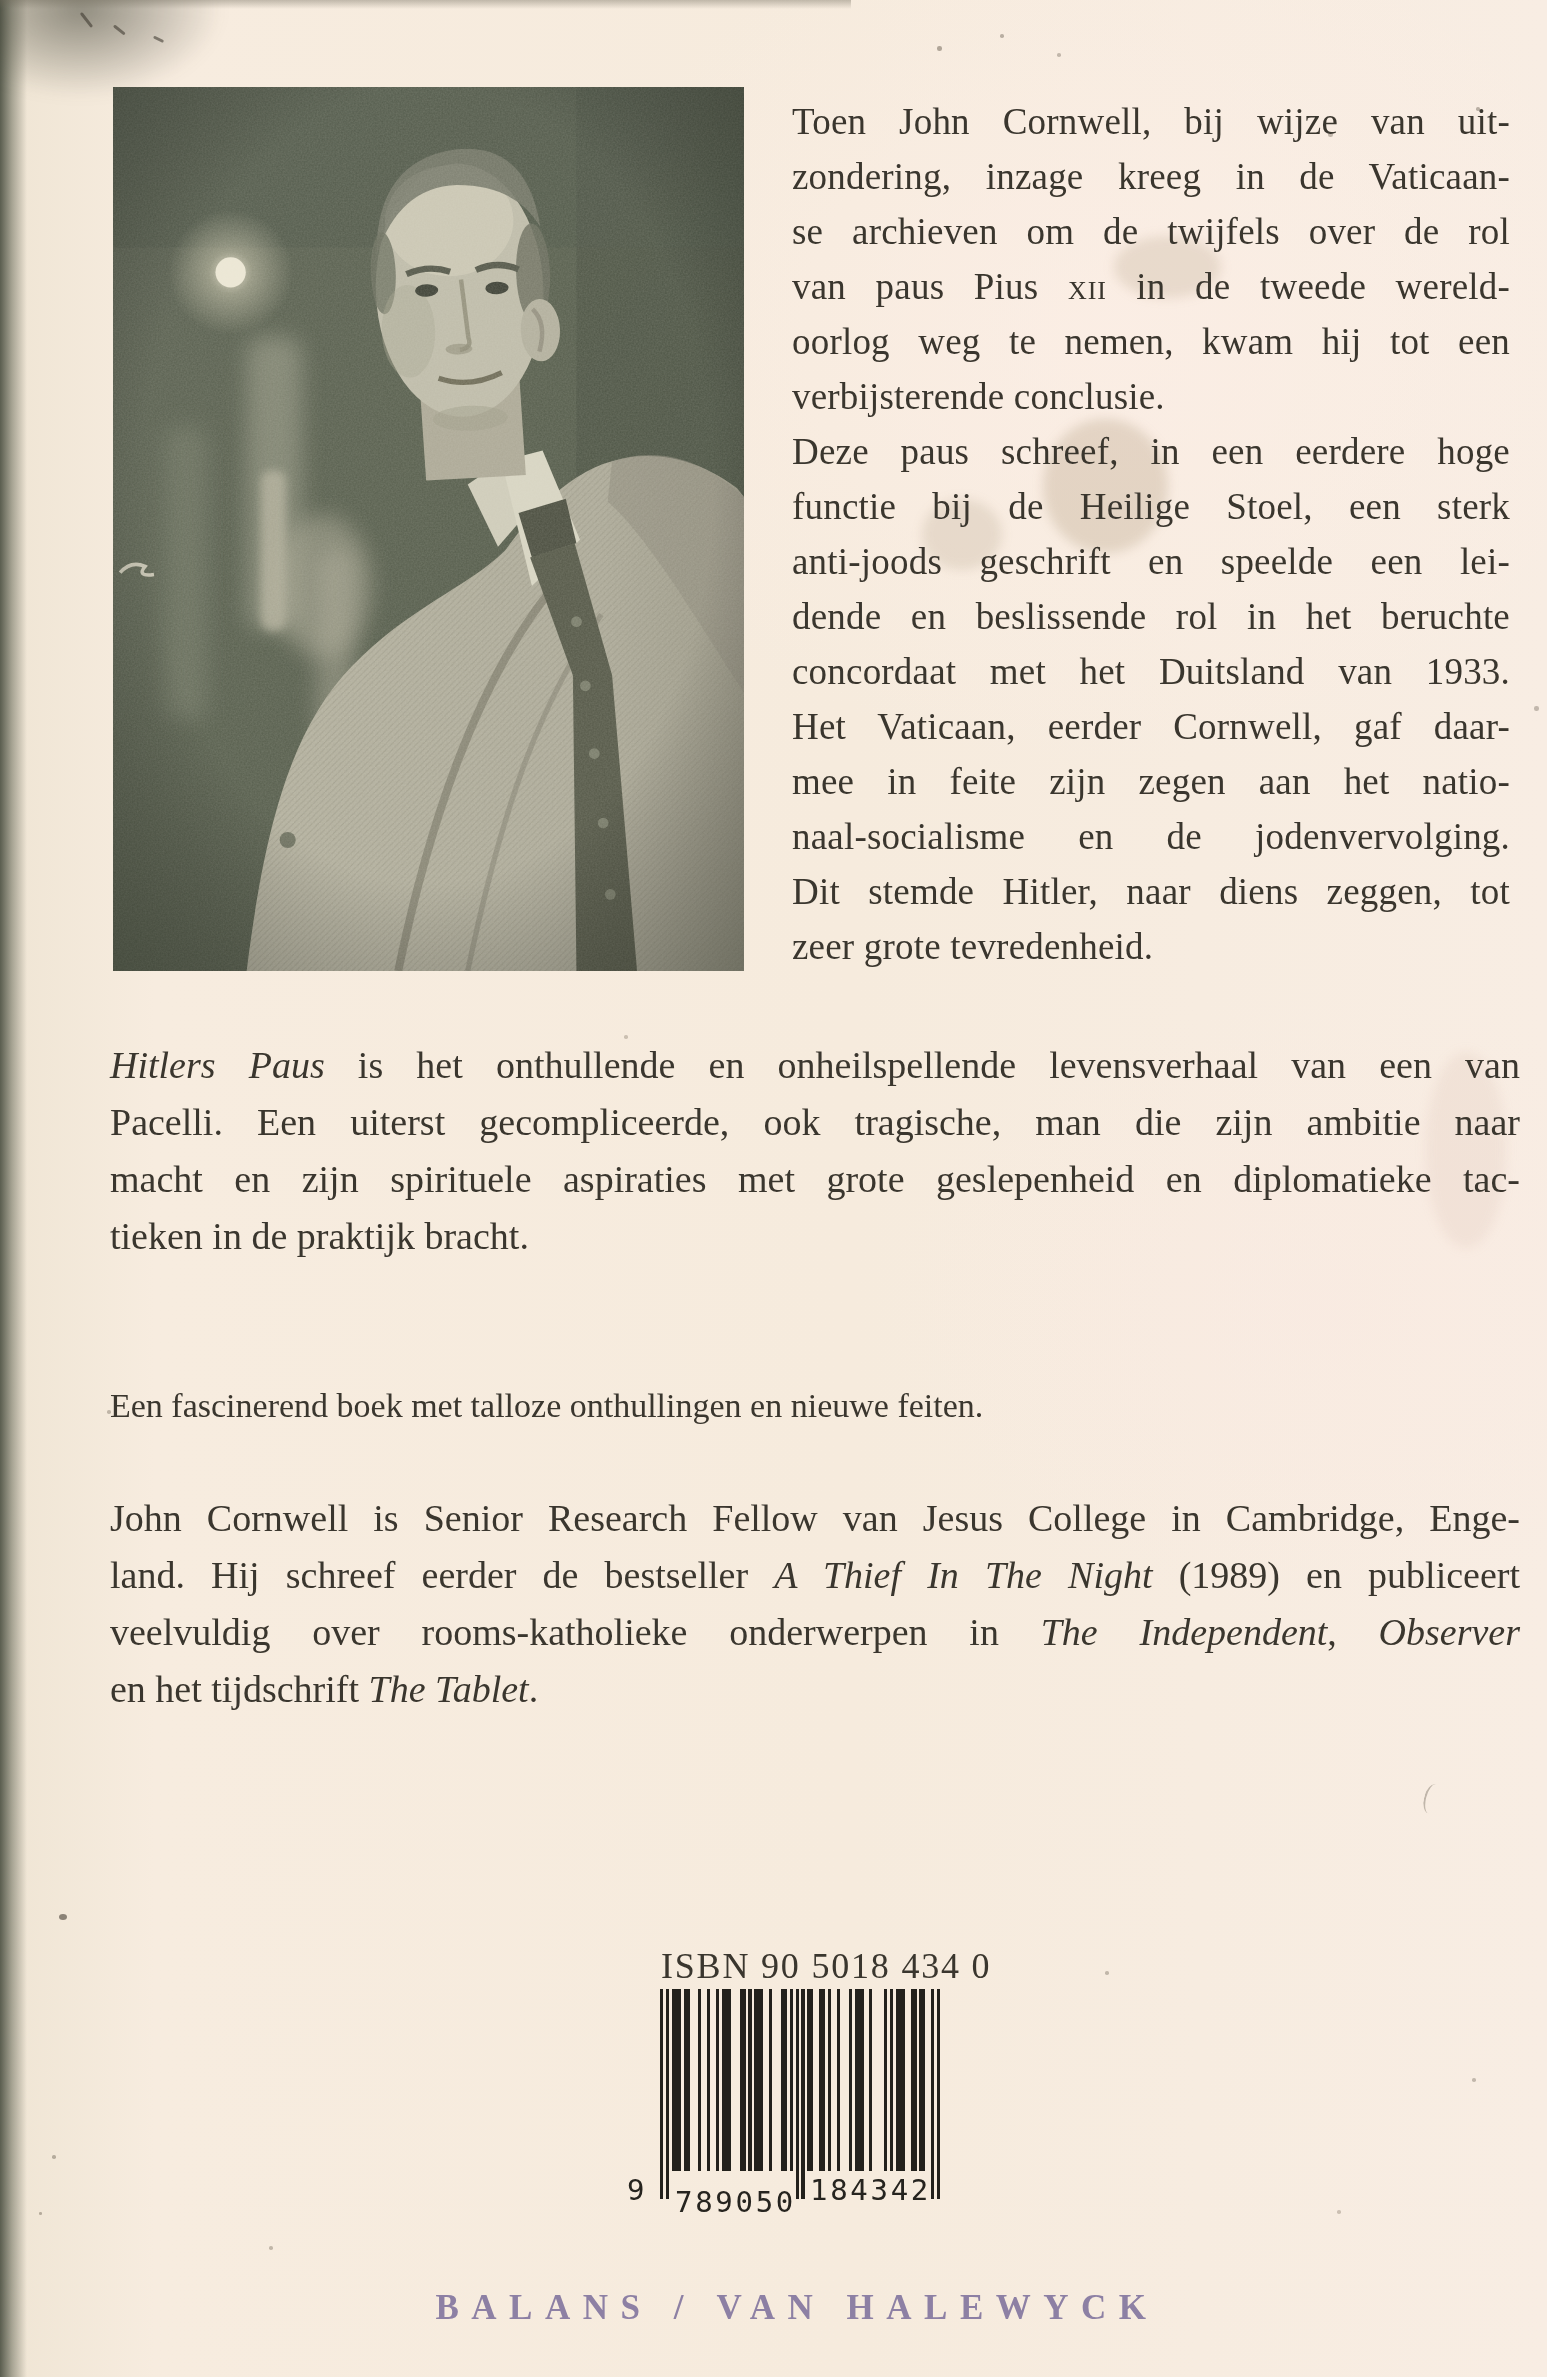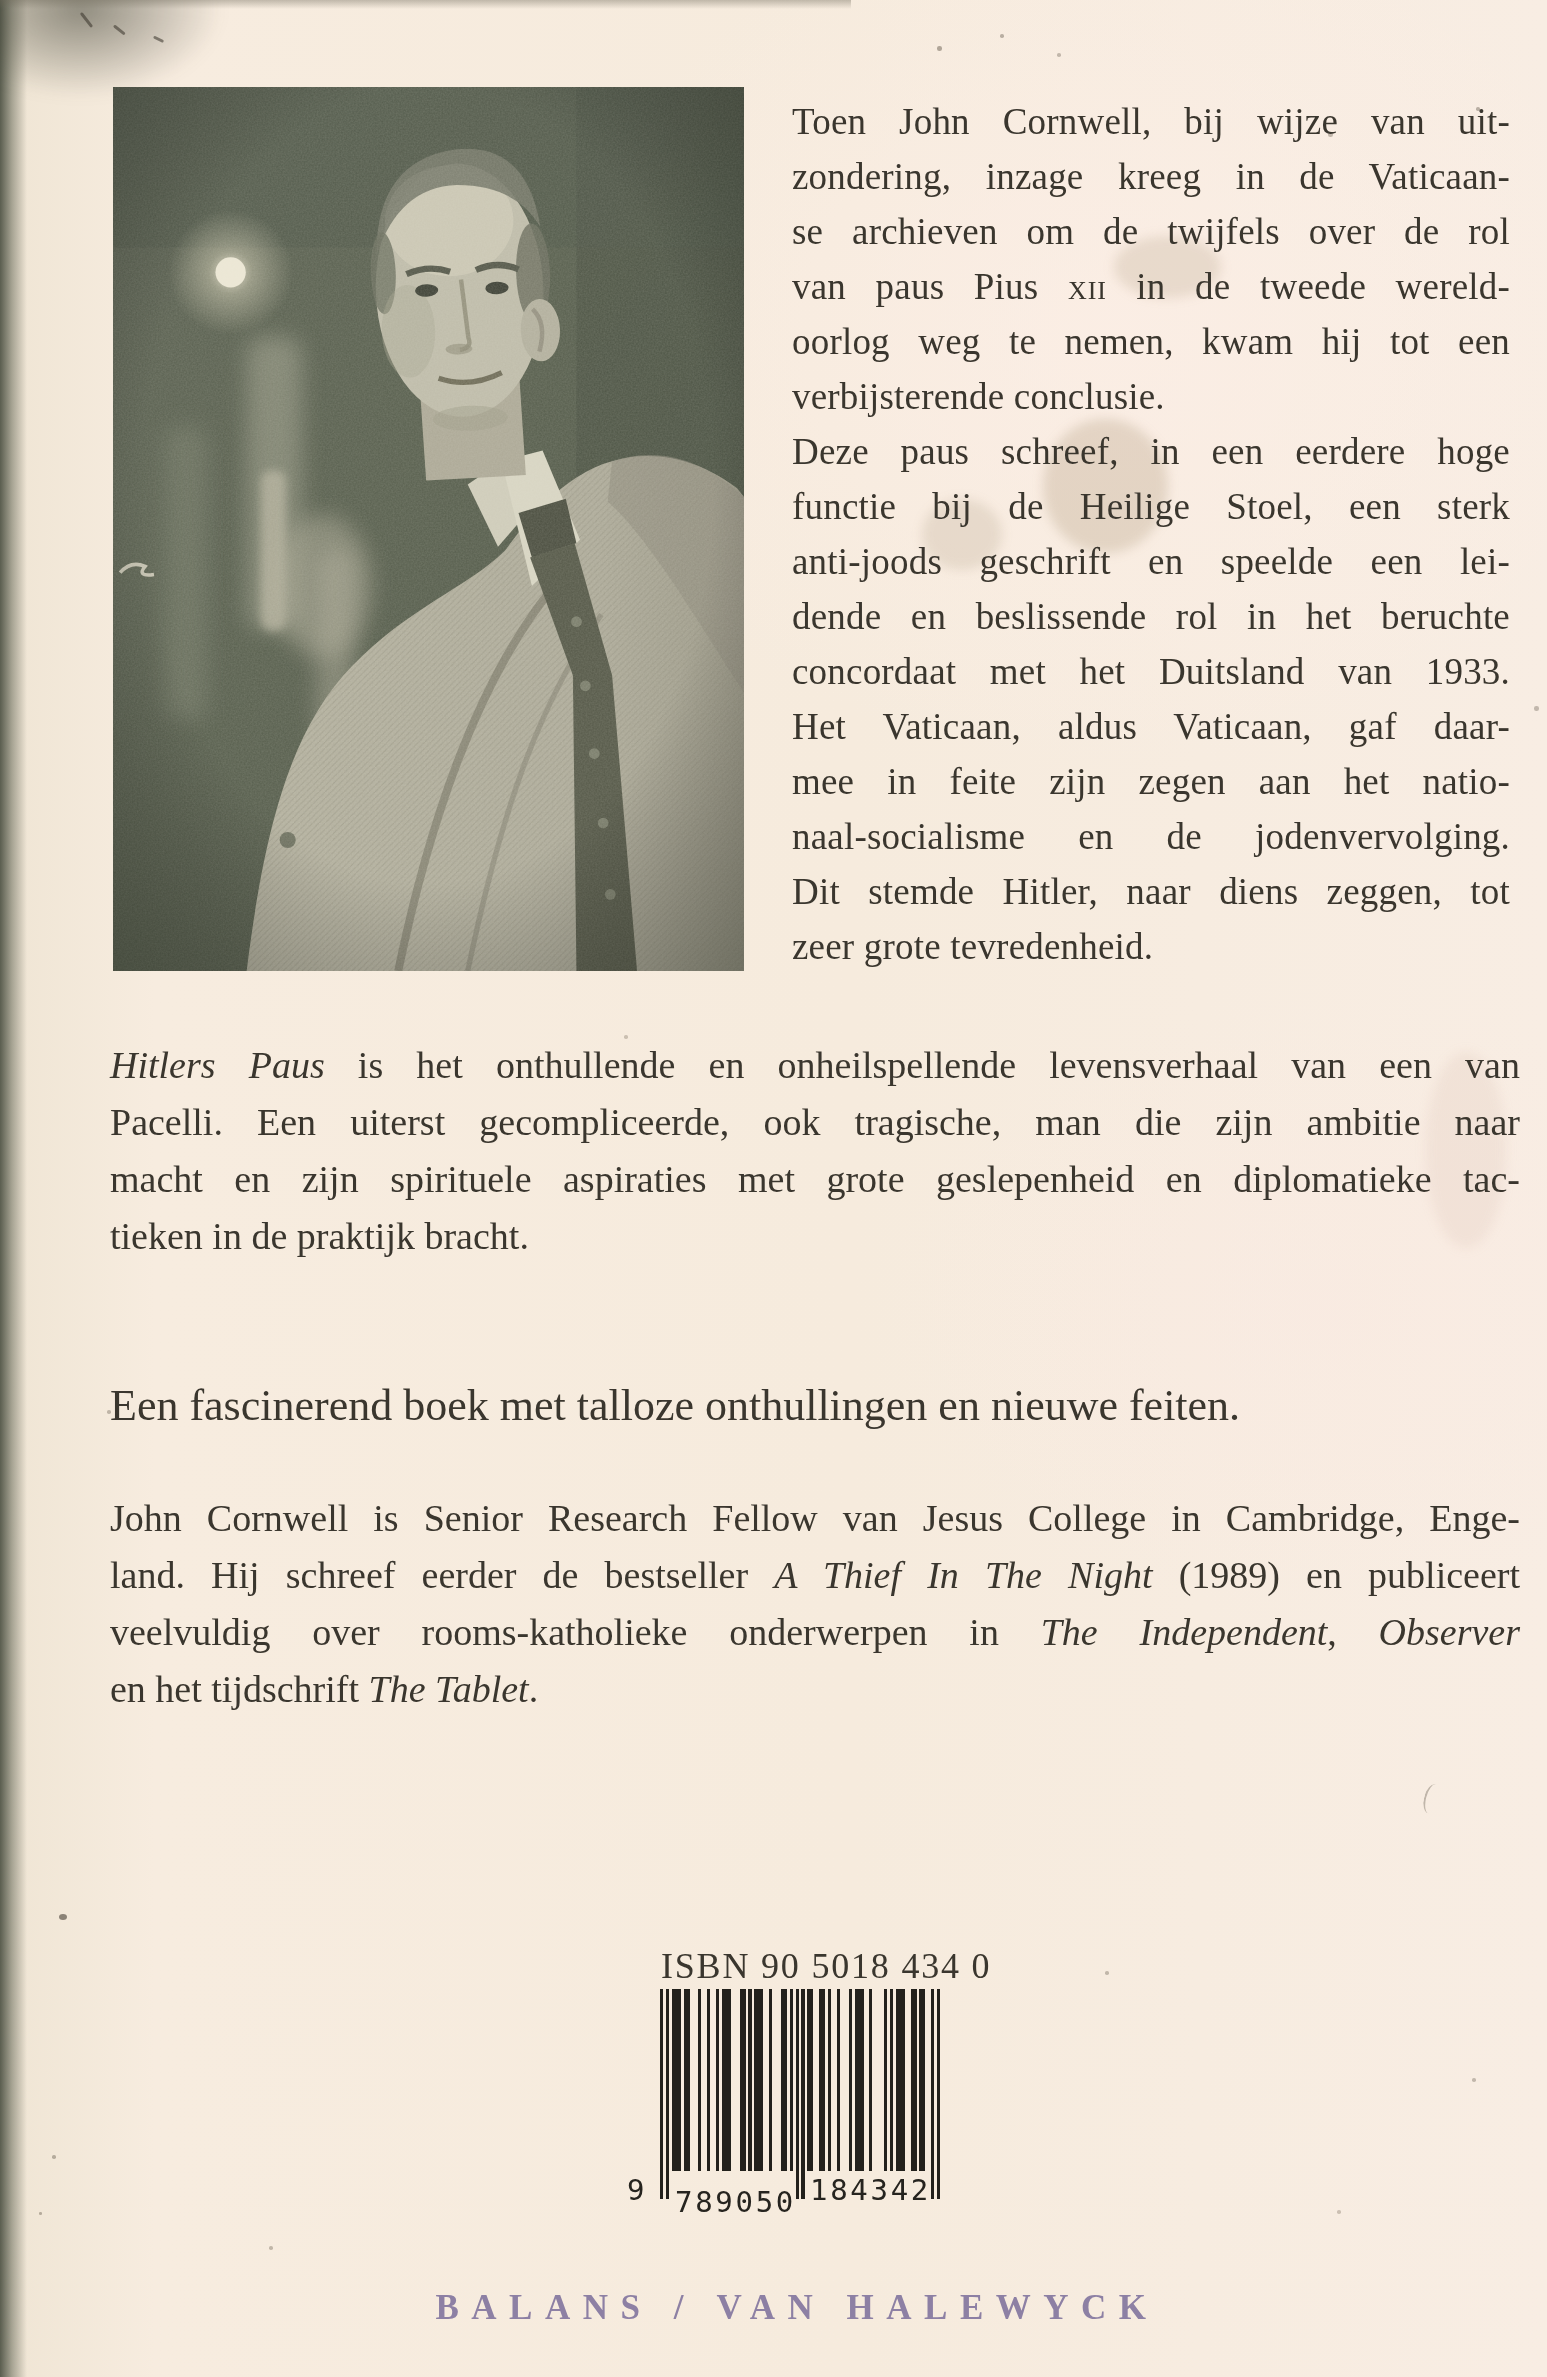--- a/index.html
+++ b/index.html
@@ -34,21 +34,21 @@
 
   
   .para{position:absolute;}
   .para .line{text-align:justify;text-align-last:justify;white-space:normal;}
   .para .line.nojust{text-align-last:left;}
   .sc{font-variant:small-caps;letter-spacing:0.9px;}
   em{font-style:italic;}
 
   .blurb{left:792px;top:94px;width:718px;font-size:37px;line-height:55px;letter-spacing:0.2px;}
   .synopsis{left:110px;top:1037px;width:1410px;font-size:38px;line-height:57px;}
-  .tagline{left:110px;top:1377px;width:1410px;font-size:44px;line-height:57px;}
+  .tagline{left:110px;top:1377px;width:1410px;font-size:34px;line-height:57px;}
   .bio{left:110px;top:1490px;width:1410px;font-size:38px;line-height:57px;}
 
   
   .isbn{position:absolute;left:661px;top:1948px;font-size:36px;line-height:36px;
     letter-spacing:1.8px;color:#3a362e;}
   .barcode{position:absolute;left:660px;top:1989px;width:280px;height:210px;}
   .bc-digit{position:absolute;top:2173px;font-family:"DejaVu Sans Mono",monospace;
     font-size:29px;color:#26241f;letter-spacing:2.7px;}
   .bc-d1{left:627px;}
   .bc-d2{left:675px;margin-top:12px;}
@@ -195,21 +195,21 @@
       <div class="line"><span>zondering, inzage kreeg in de Vaticaan-</span></div>
       <div class="line"><span>se archieven om de twijfels over de rol</span></div>
       <div class="line"><span>van paus Pius </span><span class="sc">xii</span><span> in de tweede wereld-</span></div>
       <div class="line"><span>oorlog weg te nemen, kwam hij tot een</span></div>
       <div class="line nojust"><span>verbijsterende conclusie.</span></div>
       <div class="line"><span>Deze paus schreef, in een eerdere hoge</span></div>
       <div class="line"><span>functie bij de Heilige Stoel, een sterk</span></div>
       <div class="line"><span>anti-joods geschrift en speelde een lei-</span></div>
       <div class="line"><span>dende en beslissende rol in het beruchte</span></div>
       <div class="line"><span>concordaat met het Duitsland van 1933.</span></div>
-      <div class="line"><span>Het Vaticaan, aldus Vaticaan, gaf daar-</span></div>
+      <div class="line"><span>Het Vaticaan, eerder Cornwell, gaf daar-</span></div>
       <div class="line"><span>mee in feite zijn zegen aan het natio-</span></div>
       <div class="line"><span>naal-socialisme en de jodenvervolging.</span></div>
       <div class="line"><span>Dit stemde Hitler, naar diens zeggen, tot</span></div>
       <div class="line nojust"><span>zeer grote tevredenheid.</span></div>
     </div>
 
   <div class="para synopsis">
       <div class="line"><span></span><em><span>Hitlers Paus</span></em><span> is het onthullende en onheilspellende levensverhaal van een van</span></div>
       <div class="line"><span>Pacelli. Een uiterst gecompliceerde, ook tragische, man die zijn ambitie naar</span></div>
       <div class="line"><span>macht en zijn spirituele aspiraties met grote geslepenheid en diplomatieke tac-</span></div>

